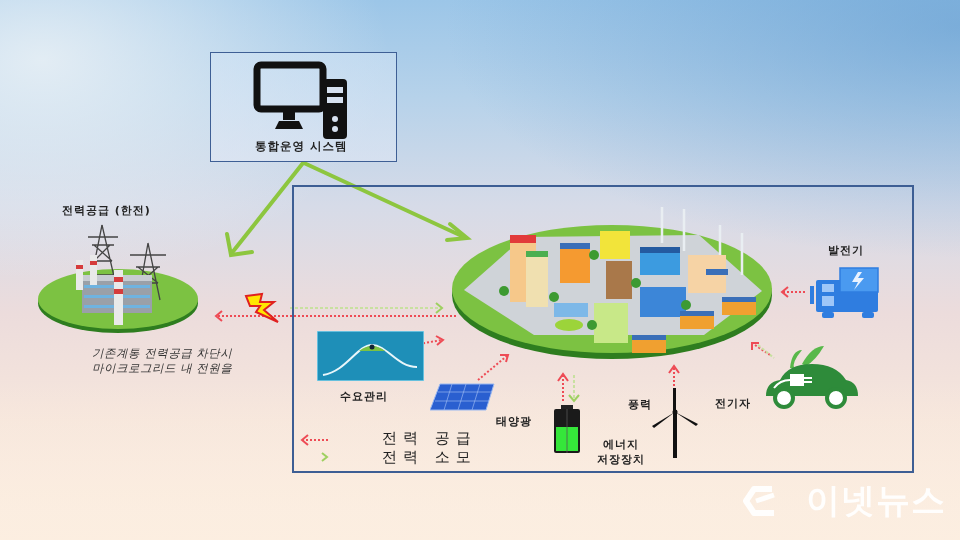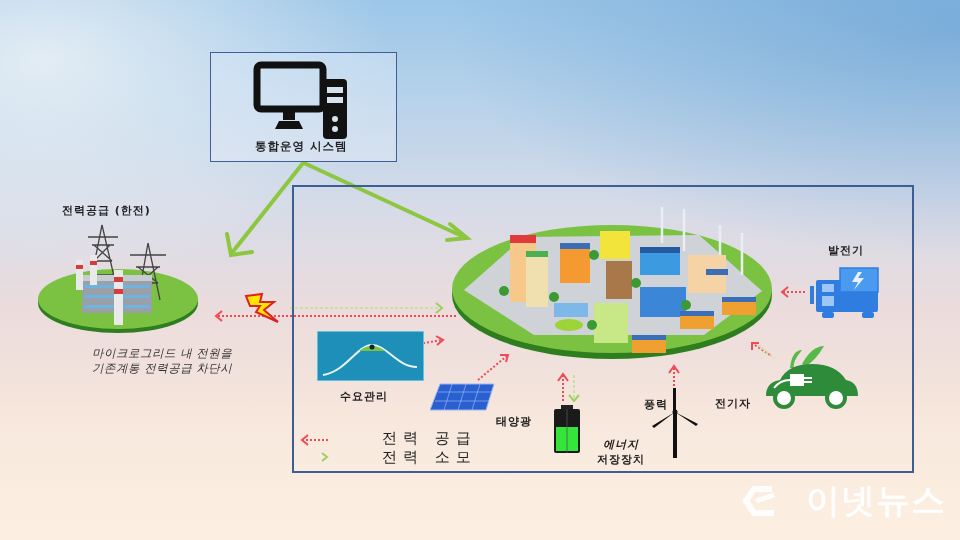--- a/index.html
+++ b/index.html
@@ -105,22 +105,22 @@
   <rect x="84" y="55" width="9" height="55" fill="#e9e9e9"></rect>
     <rect x="84" y="62" width="9" height="5" fill="#d63c3c"></rect>
     <rect x="84" y="74" width="9" height="5" fill="#d63c3c"></rect>
 </svg>
 
 <svg class="abs" style="left:244px;top:292px" width="36" height="34" viewBox="0 0 36 34">
   <polygon points="2,4 18,2 16,10 30,10 20,18 34,30 12,20 16,14 6,14" fill="#ffe600" stroke="#e02020" stroke-width="2"></polygon>
 </svg>
 
 <div class="note">
+  <div>기존계통 전력공급 차단시</div>
   <div>마이크로그리드 내 전원을</div>
-  <div>기존계통 전력공급 차단시</div>
 </div>
 
 <svg class="abs" style="left:444px;top:195px" width="340" height="175" viewBox="0 0 340 175">
   <ellipse cx="168" cy="100" rx="160" ry="64" fill="#2e7d1f"></ellipse>
   <ellipse cx="168" cy="94" rx="160" ry="64" fill="#7cc242"></ellipse>
   <polygon points="20,95 80,42 255,40 318,96 260,140 90,140" fill="#cfd3d8"></polygon>
 
   <g stroke="#e9eef2" stroke-width="2.5">
     <line x1="218" y1="48" x2="218" y2="12"></line>
       <line x1="240" y1="56" x2="240" y2="14"></line>
@@ -179,24 +179,24 @@
   </g>
 </svg>
 <div class="label" style="left:496px;top:414px;">태양광</div>
 
 <svg class="abs" style="left:553px;top:405px" width="28" height="48" viewBox="0 0 28 48">
   <rect x="8" y="0" width="12" height="4" fill="#222"></rect>
   <rect x="1" y="4" width="26" height="44" rx="2" fill="#1a1a1a"></rect>
   <rect x="3" y="22" width="22" height="24" fill="#35e63a"></rect>
   <line x1="14" y1="4" x2="14" y2="48" stroke="#555" stroke-width="0.8"></line>
 </svg>
-<div class="label" style="left:603px;top:437px;font-style:italic;">에너지</div>
+<div class="label" style="left:603px;top:437px;">에너지</div>
 <div class="label" style="left:597px;top:452px;">저장장치</div>
 
-<div class="label" style="left:628px;top:397px;margin-left:16px;">풍력</div>
+<div class="label" style="left:628px;top:397px;">풍력</div>
 <svg class="abs" style="left:650px;top:388px" width="50" height="70" viewBox="0 0 50 70">
   <rect x="23" y="22" width="4" height="48" fill="#111"></rect>
   <rect x="23" y="0" width="3" height="24" fill="#111"></rect>
   <polygon points="25,24 2,38 4,40" fill="#111"></polygon>
   <polygon points="25,24 48,36 46,38" fill="#111"></polygon>
   <circle cx="25" cy="24" r="2.5" fill="#111"></circle>
 </svg>
 
 <div class="label" style="left:828px;top:243px;">발전기</div>
 <svg class="abs" style="left:810px;top:262px" width="72" height="60" viewBox="0 0 72 60">

